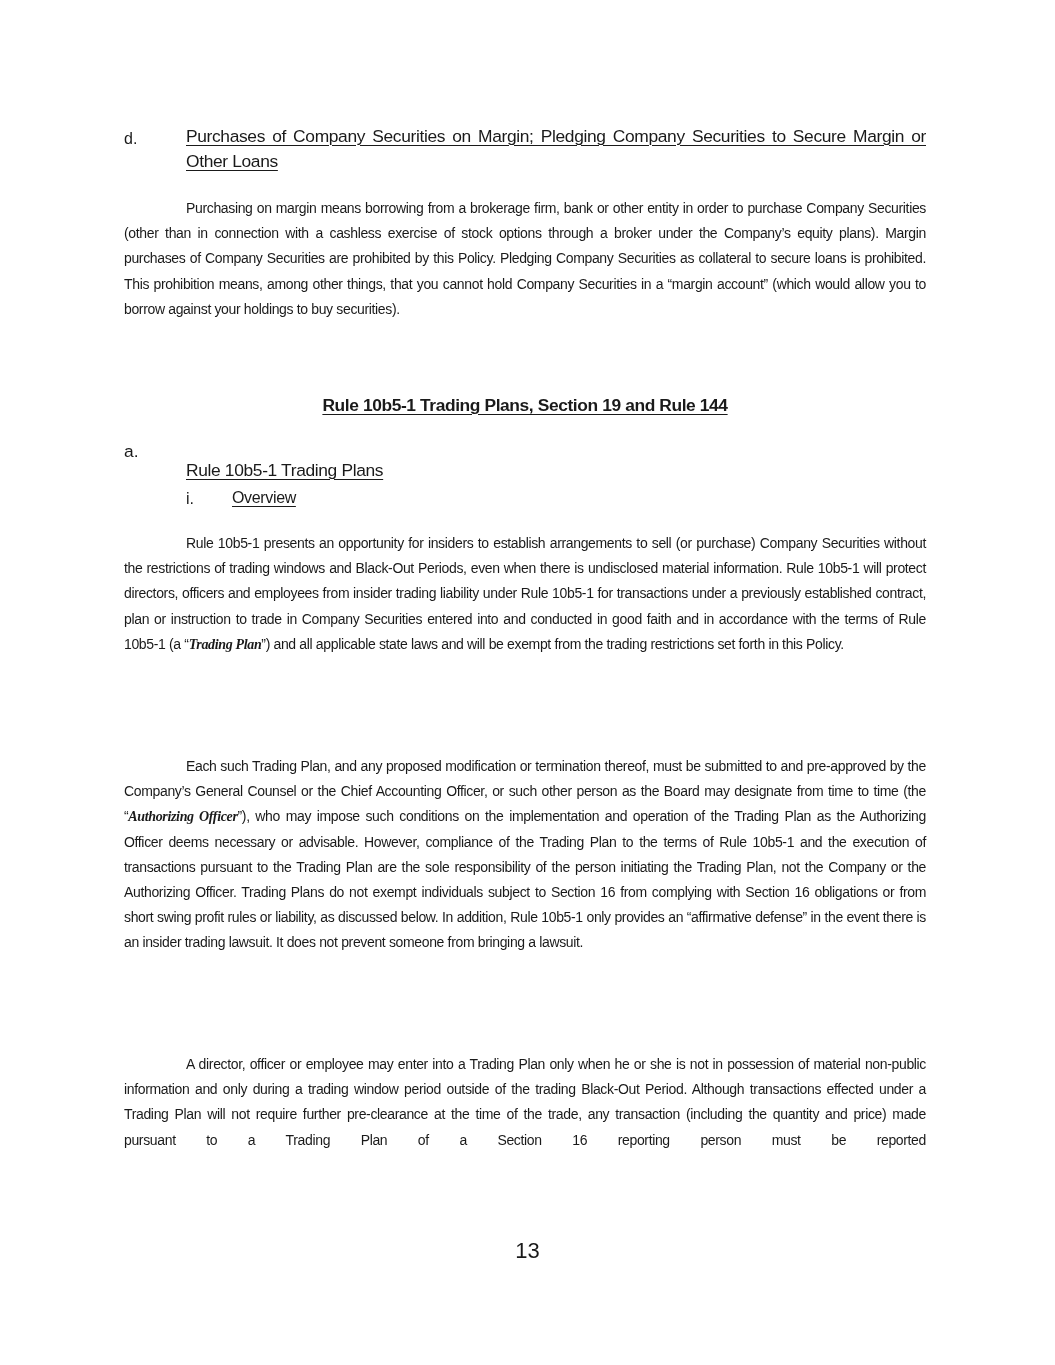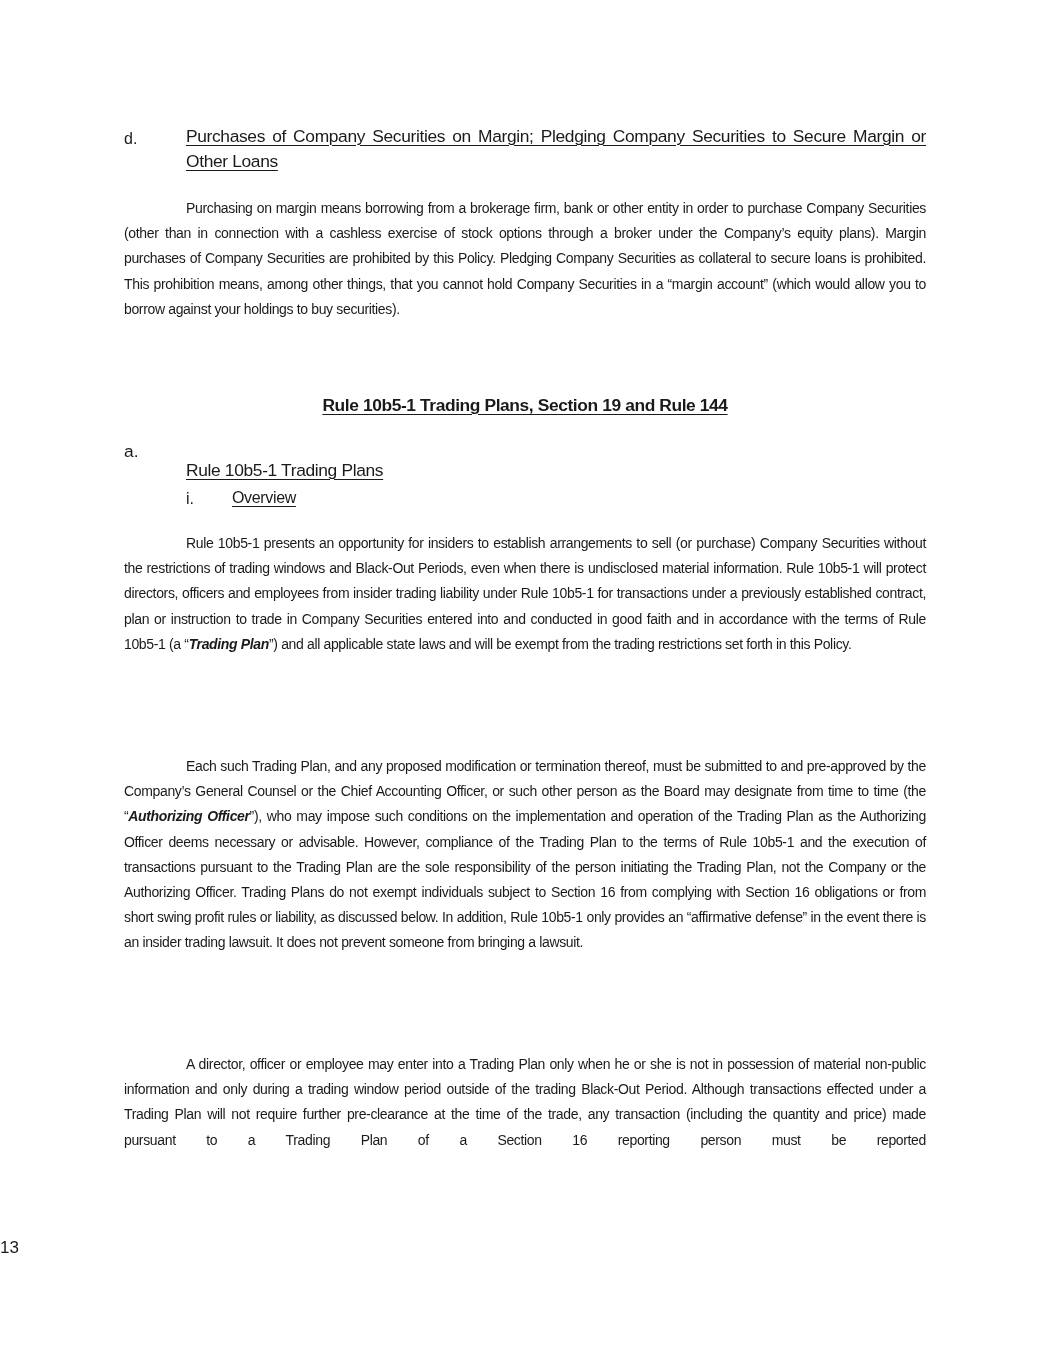--- a/index.html
+++ b/index.html
@@ -7,22 +7,22 @@
          font-family: "Liberation Sans", sans-serif; color: #1a1a1a; }
   .page { position: absolute; left: 0; top: 0; width: 1055px; height: 1365px; background: #fff; }
   .blk { position: absolute; left: 124px; width: 802px; font-size: 14px; line-height: 25.2px;
          letter-spacing: -0.35px; word-spacing: 0px; }
   .just { text-align: justify; }
   .indent { text-indent: 62px; }
   .u { text-decoration: underline; text-underline-offset: 3px; text-decoration-thickness: 1px; }
   .label { position: absolute; }
   .heading { position: absolute; left: 124px; width: 802px; text-align: center; font-weight: bold;
              font-size: 17.4px; line-height: 25px; letter-spacing: -0.4px; }
-  .bi { font-weight: bold; font-style: italic; }
-  .pagenum { position: absolute; left: 0; width: 1055px; font-size: 17px; top: 1238px; }
+  .bi { font-weight: bold; font-style: italic; font-family: Liberation Serif, serif; }
+  .pagenum { position: absolute; left: 0; width: 1055px; text-align: center; font-size: 22px; top: 1238px; }
   .d-label { left: 124px; top: 126px; font-size: 16px; line-height: 25px; }
   .d-title { position: absolute; left: 186px; top: 124px; width: 740px; font-size: 17.4px; line-height: 25.2px;
              letter-spacing: -0.35px; text-align: justify; text-align-last: left; }
   .a-label { left: 124px; top: 439px; font-size: 17.4px; line-height: 25px; }
   .a-title { position: absolute; left: 186px; top: 458px; font-size: 17.4px; line-height: 25px; letter-spacing: -0.35px; }
   .i-label { left: 186px; top: 486px; font-size: 16px; line-height: 25px; }
   .i-title { position: absolute; left: 232px; top: 485px; font-size: 16px; line-height: 25px; letter-spacing: -0.35px; }
 </style>
 </head>
 <body>

